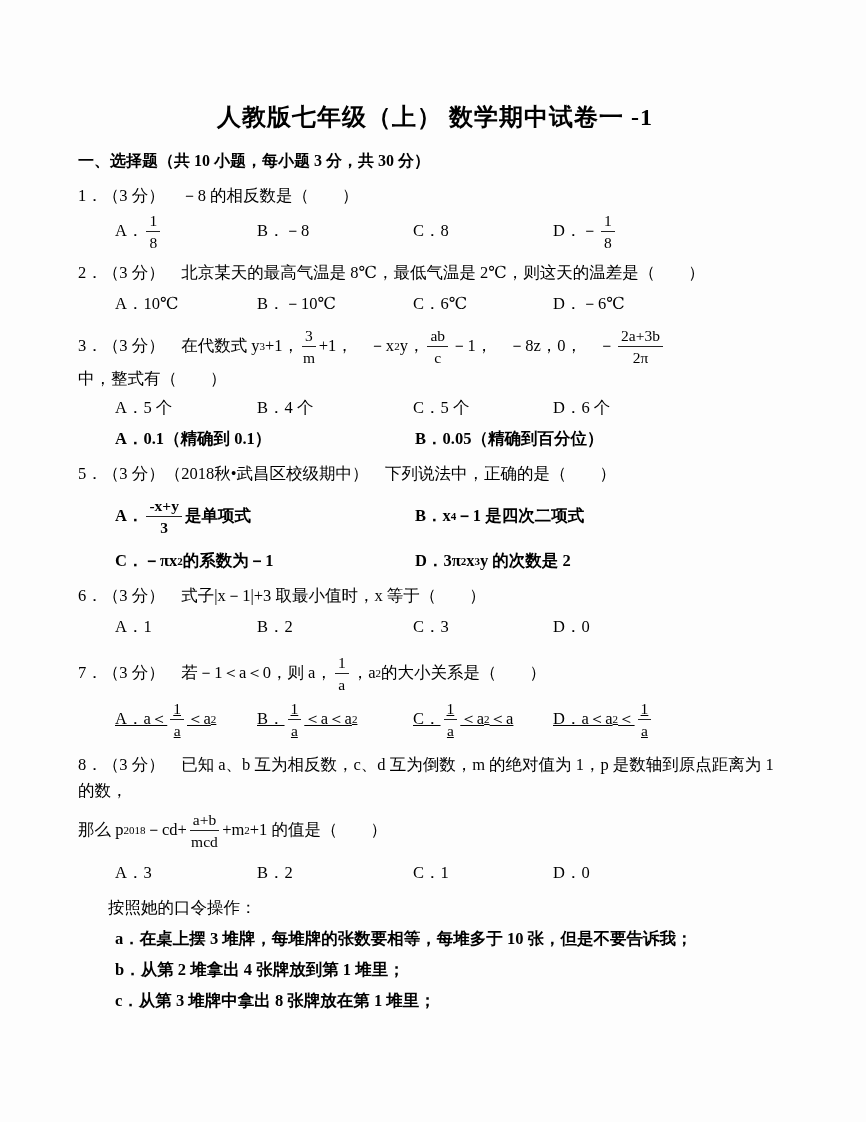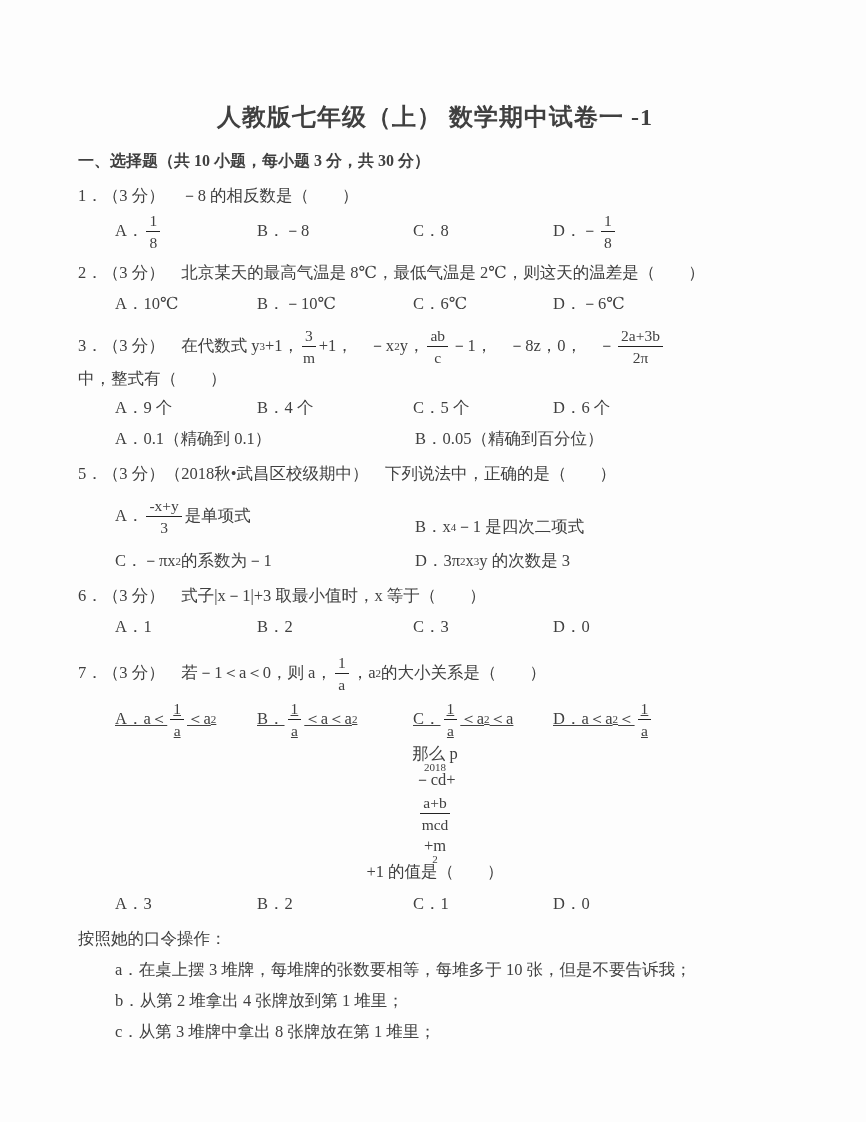--- a/index.html
+++ b/index.html
@@ -1,20 +1,20 @@
 <!DOCTYPE html>
 <html><head>
 <meta charset="utf-8">
 <style>
   html,body{margin:0;padding:0;background:#ffffff;}
   .page{
     position:relative;
     width:866px;height:1122px;
     background:#fdfdfd;
-    color:#404040;
+    color:#000000;
     font-family:"Liberation Serif","DejaVu Serif",serif;
     overflow:hidden;
     box-sizing:border-box;
     padding:100px 74px 0 78px;
   }
   .title{
     text-align:center;
     font-size:24px;
     font-weight:bold;
     letter-spacing:1px;
@@ -27,35 +27,35 @@
     line-height:26px;
   }
   .line{font-size:16.5px;line-height:26px;}
   .stem{margin-top:9px;}
   
   .opts4{display:flex;align-items:center;padding-left:37px;margin-top:5px;}
   .opts4 .c1{width:142px;}
   .opts4 .c2{width:156px;}
   .opts4 .c3{width:140px;}
   .opts4 .c4{flex:1;}
-  .opts2{display:flex;align-items:flex-end;padding-left:37px;margin-top:5px;}
+  .opts2{display:flex;align-items:center;padding-left:37px;margin-top:5px;font-weight:bold;}
   .opts2 .cA{width:300px;}
   .opts2 .cB{flex:1;}
   .opt{font-size:16.5px;line-height:26px;display:inline-flex;align-items:center;}
   
   .frac{
     display:inline-flex;flex-direction:column;align-items:center;
     vertical-align:middle;margin:0 3px;line-height:1.1;
     font-size:15.5px;
   }
   .fnum{border-bottom:1.6px solid #222;padding:1px 3px 2px;}
   .fden{padding-top:2px;}
   .tall{min-height:48px;display:flex;align-items:center;flex-wrap:wrap;}
   sup{font-size:11px;line-height:0;}
-  .lettered{margin-top:5px;padding-left:37px;}
+  .lettered{margin-top:5px;padding-left:37px;font-weight:bold;}
 </style>
 </head>
 <body>
 
 <div class="page">
 
   <div class="title">人教版七年级（上） 数学期中试卷一 -1</div>
 
   <div class="section-head">一、选择题（共 10 小题，每小题 3 分，共 30 分）</div>
 
@@ -108,21 +108,21 @@
           <span class="fden">c</span>
         </span>
         <span>－1，　－8z，0，　－</span>
         <span class="frac">
           <span class="fnum">2a+3b</span>
           <span class="fden">2π</span>
         </span>
         <span>中，整式有（　　）</span>
     </div>
     <div class="opts4" style="margin-top:3px;">
-      <span class="opt c1">A．9 个</span>
+      <span class="opt c1">A．5 个</span>
       <span class="opt c2">B．4 个</span>
       <span class="opt c3">C．5 个</span>
       <span class="opt c4">D．6 个</span>
     </div>
   </div>
 
   <div>
     <div class="opts2">
       <span class="opt cA">A．0.1（精确到 0.1）</span>
       <span class="opt cB">B．0.05（精确到百分位）</span>
@@ -150,21 +150,21 @@
       <span class="opt cA">
         <span>C．－πx</span>
           <sup>2</sup>
           <span> 的系数为－1</span>
       </span>
       <span class="opt cB">
         <span>D．3π</span>
           <sup>2</sup>
           <span>x</span>
           <sup>3</sup>
-          <span>y 的次数是 3</span>
+          <span>y 的次数是 2</span>
       </span>
     </div>
   </div>
 
   <div>
     <div class="line stem">6．（3 分）　式子|x－1|+3 取最小值时，x 等于（　　）</div>
     <div class="opts4">
       <span class="opt c1">A．1</span>
       <span class="opt c2">B．2</span>
       <span class="opt c3">C．3</span>
@@ -218,41 +218,42 @@
           <span>＜</span>
           <span class="frac">
             <span class="fnum">1</span>
             <span class="fden">a</span>
           </span>
       </span>
     </div>
   </div>
 
   <div>
-    <div class="line tall" style="margin-top:2px;flex-direction:column;">
+    <div class="line stem" style="margin-top:13px;">8．（3 分）　已知 a、b 互为相反数，c、d 互为倒数，m 的绝对值为 1，p 是数轴到原点距离为 1 的数，</div>
+    <div class="line tall" style="margin-top:2px;">
       <span>那么 p</span>
         <sup>2018</sup>
         <span>－cd+</span>
         <span class="frac">
           <span class="fnum">a+b</span>
           <span class="fden">mcd</span>
         </span>
         <span>+m</span>
         <sup>2</sup>
         <span>+1 的值是（　　）</span>
     </div>
     <div class="opts4" style="margin-top:6px;">
       <span class="opt c1">A．3</span>
       <span class="opt c2">B．2</span>
       <span class="opt c3">C．1</span>
       <span class="opt c4">D．0</span>
     </div>
   </div>
 
   <div>
-    <div class="line" style="margin-top:9px;">按照她的口令操作：</div>
+    <div class="line" style="margin-top:9px;margin-left:30px;">按照她的口令操作：</div>
     <div class="line lettered">a．在桌上摆 3 堆牌，每堆牌的张数要相等，每堆多于 10 张，但是不要告诉我；</div>
     <div class="line lettered">b．从第 2 堆拿出 4 张牌放到第 1 堆里；</div>
     <div class="line lettered">c．从第 3 堆牌中拿出 8 张牌放在第 1 堆里；</div>
 
   </div>
 
 </div>
 
 </body></html>

